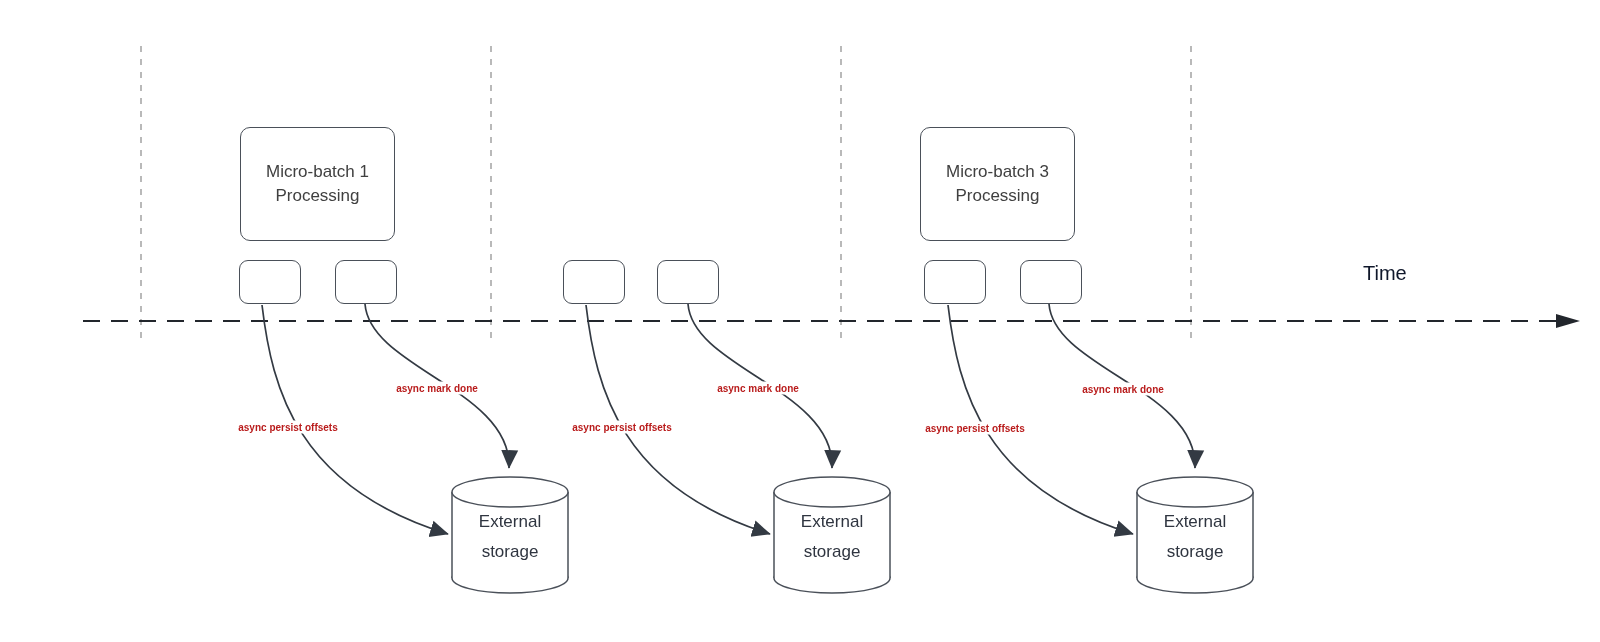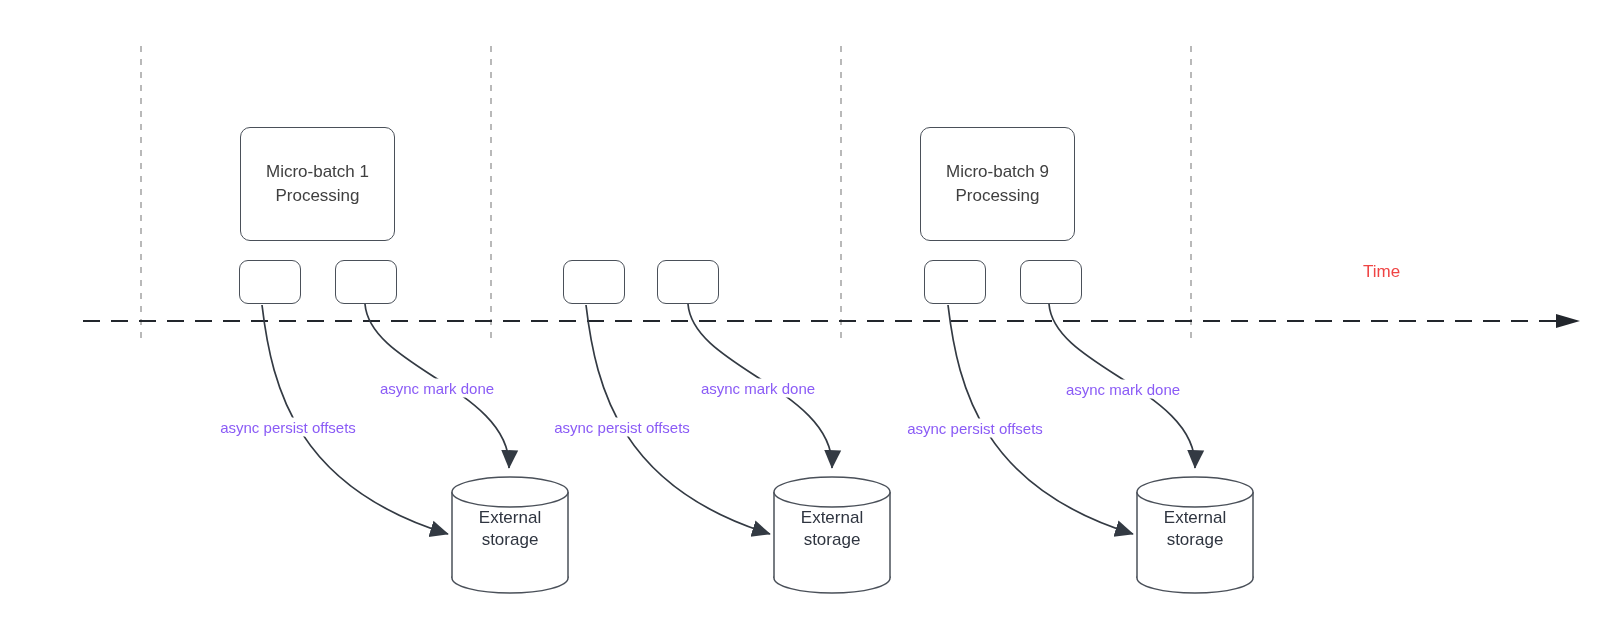--- a/index.html
+++ b/index.html
@@ -45,37 +45,37 @@
     border: 1.5px solid #4a5059;
     border-radius: 9px;
     background: #ffffff;
     box-sizing: border-box;
   }
   .edge-label {
     position: absolute;
     transform: translate(-50%, -50%);
     background: #ffffff;
     padding: 1px 4px;
-    font-size: 15px;
-    font-weight: 400;
-    color: #8b5cf6;
+    font-size: 10px;
+    font-weight: 700;
+    color: #b91c1c;
     white-space: nowrap;
   }
   .cyl-label {
     position: absolute;
     width: 116px;
     text-align: center;
     font-size: 17px;
-    line-height: 22px;
+    line-height: 30px;
     color: #2f3540;
   }
   .time-label {
     position: absolute;
-    font-size: 17px;
-    color: #ef4444;
+    font-size: 20px;
+    color: #0f172a;
     white-space: nowrap;
   }
 </style>
 </head>
 <body>
 
 <div class="canvas">
 
   <svg class="layer-svg" viewBox="0 0 1600 642" xmlns="http://www.w3.org/2000/svg">
     <defs>
@@ -135,21 +135,21 @@
   <div class="edge-label" style="left:437px; top:388px;">async mark done</div>
   <div class="cyl-label" style="left:452px; top:507px;">External storage</div>
 
   <div class="small-box" style="left:563px; top:260px;"></div>
   <div class="small-box" style="left:657px; top:260px;"></div>
   <div class="edge-label" style="left:622px; top:427px;">async persist offsets</div>
   <div class="edge-label" style="left:758px; top:388px;">async mark done</div>
   <div class="cyl-label" style="left:774px; top:507px;">External storage</div>
 
   <div class="proc-box" style="left:920px; top:127px;">
-    <span>Micro-batch 9 Processing</span>
+    <span>Micro-batch 3 Processing</span>
   </div>
   <div class="small-box" style="left:924px; top:260px;"></div>
   <div class="small-box" style="left:1020px; top:260px;"></div>
   <div class="edge-label" style="left:975px; top:428px;">async persist offsets</div>
   <div class="edge-label" style="left:1123px; top:389px;">async mark done</div>
   <div class="cyl-label" style="left:1137px; top:507px;">External storage</div>
 
   <div class="time-label" style="left:1363px; top:262px;">Time</div>
 
 </div>

